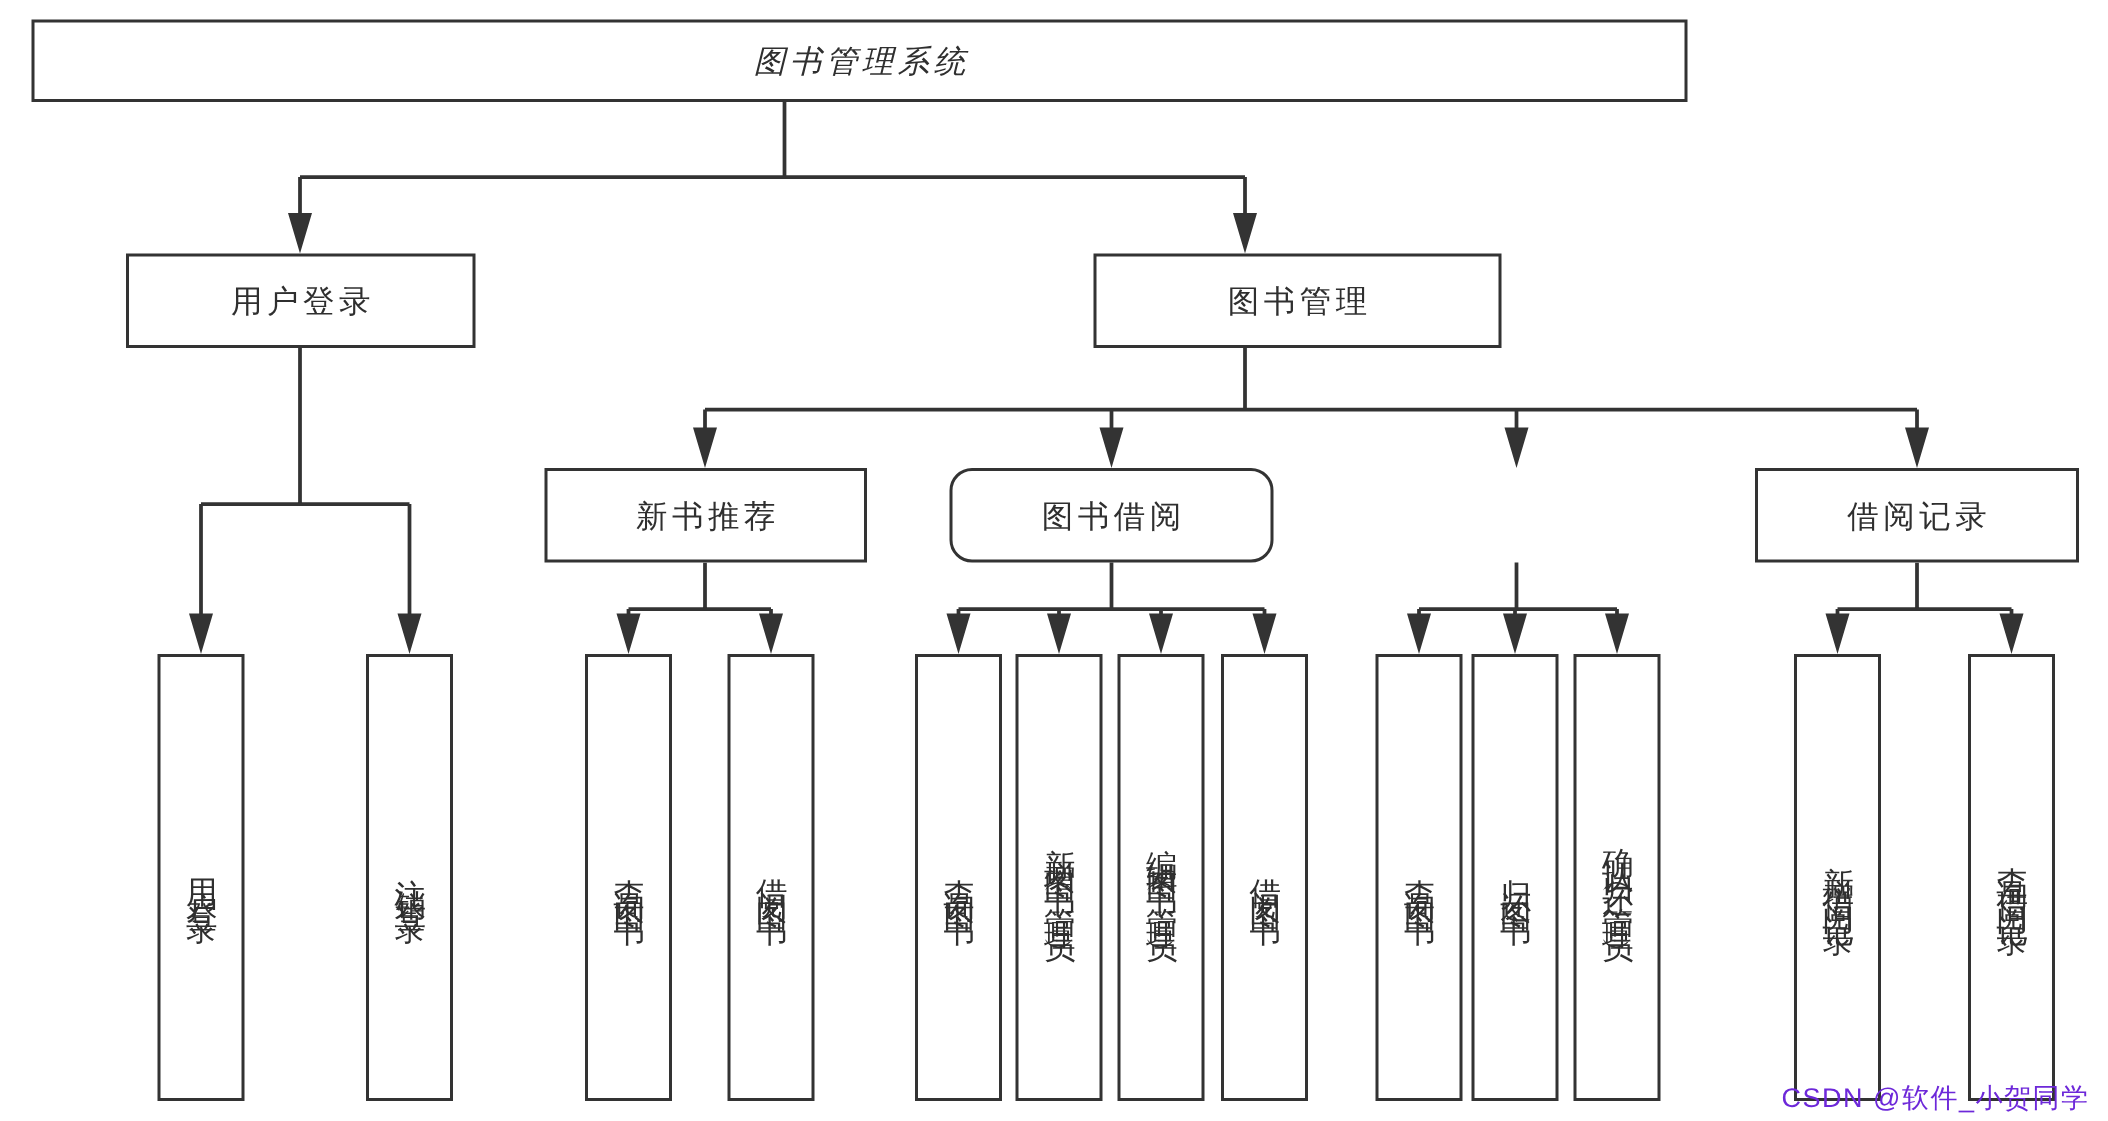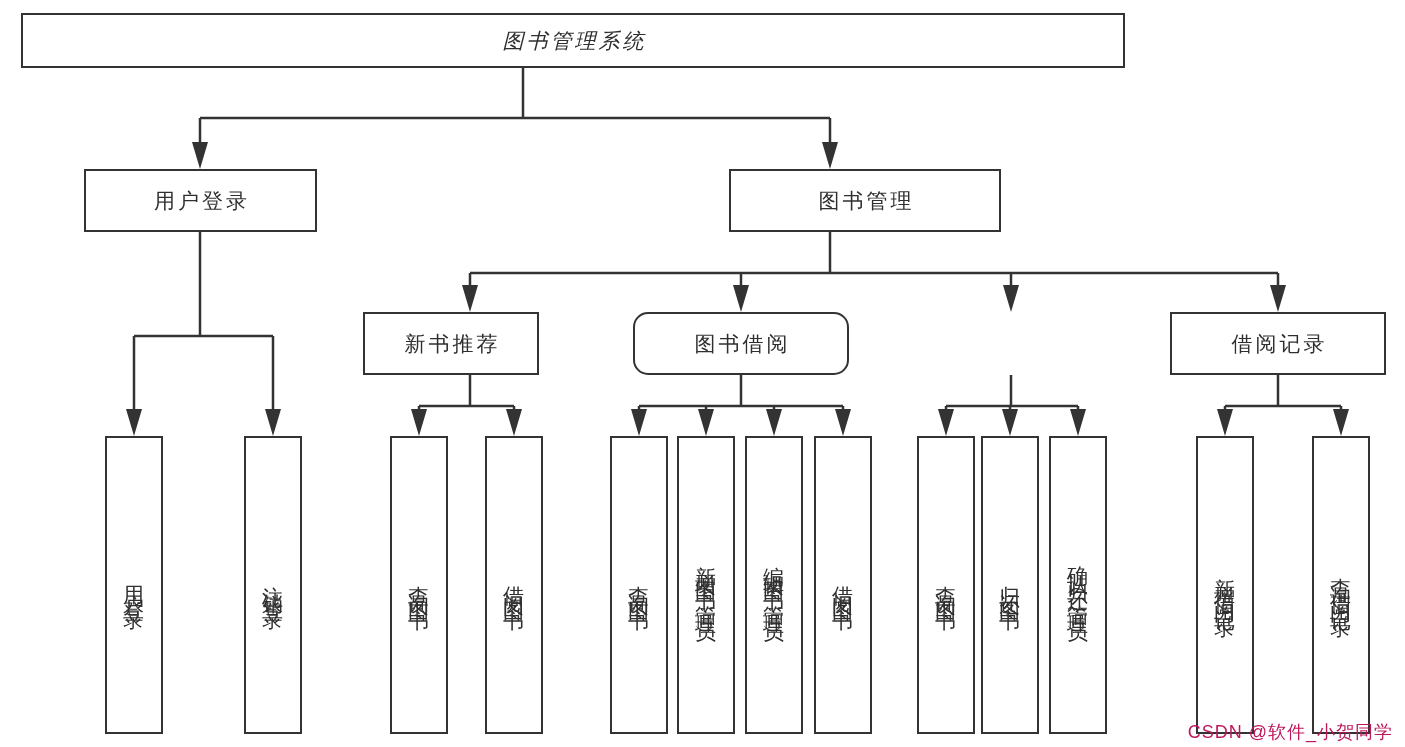--- a/index.html
+++ b/index.html
@@ -35,21 +35,21 @@
     white-space:nowrap;
   }
   .lvl2,.lvl3{top:169px;height:63px;}
   .lvl3{top:312px;}
   .leaf{top:436px;height:298px;width:58px;}
   #watermark{
     position:absolute;
     right:12px;bottom:3px;
     font-size:18px;
     letter-spacing:1px;
-    color:#be185d;
+    color:#6d28d9;
     z-index:5;
     white-space:nowrap;
   }
 </style>
 </head>
 <body>
 
 <div id="canvas">
 
   <svg id="connectors" width="1405" height="747" viewBox="0 0 1405 747">
@@ -73,21 +73,21 @@
     <span class="hlabel">图书管理系统</span>
   </div>
 
   <div class="box lvl2" style="left:84px;width:233px;">
     <span class="hlabel">用户登录</span>
   </div>
   <div class="box lvl2" style="left:713px;width:272px;margin-left:16px;">
     <span class="hlabel">图书管理</span>
   </div>
 
-  <div class="box lvl3" style="left:363px;width:176px;">
+  <div class="box lvl3" style="left:363px;width:215px;">
     <span class="hlabel">新书推荐</span>
   </div>
   <div class="box lvl3" style="left:633px;width:216px;border-radius:15px;">
     <span class="hlabel">图书借阅</span>
   </div>
   <div class="box lvl3" style="left:1170px;width:216px;">
     <span class="hlabel">借阅记录</span>
   </div>
 
   <div class="box leaf" style="left:105px;">

